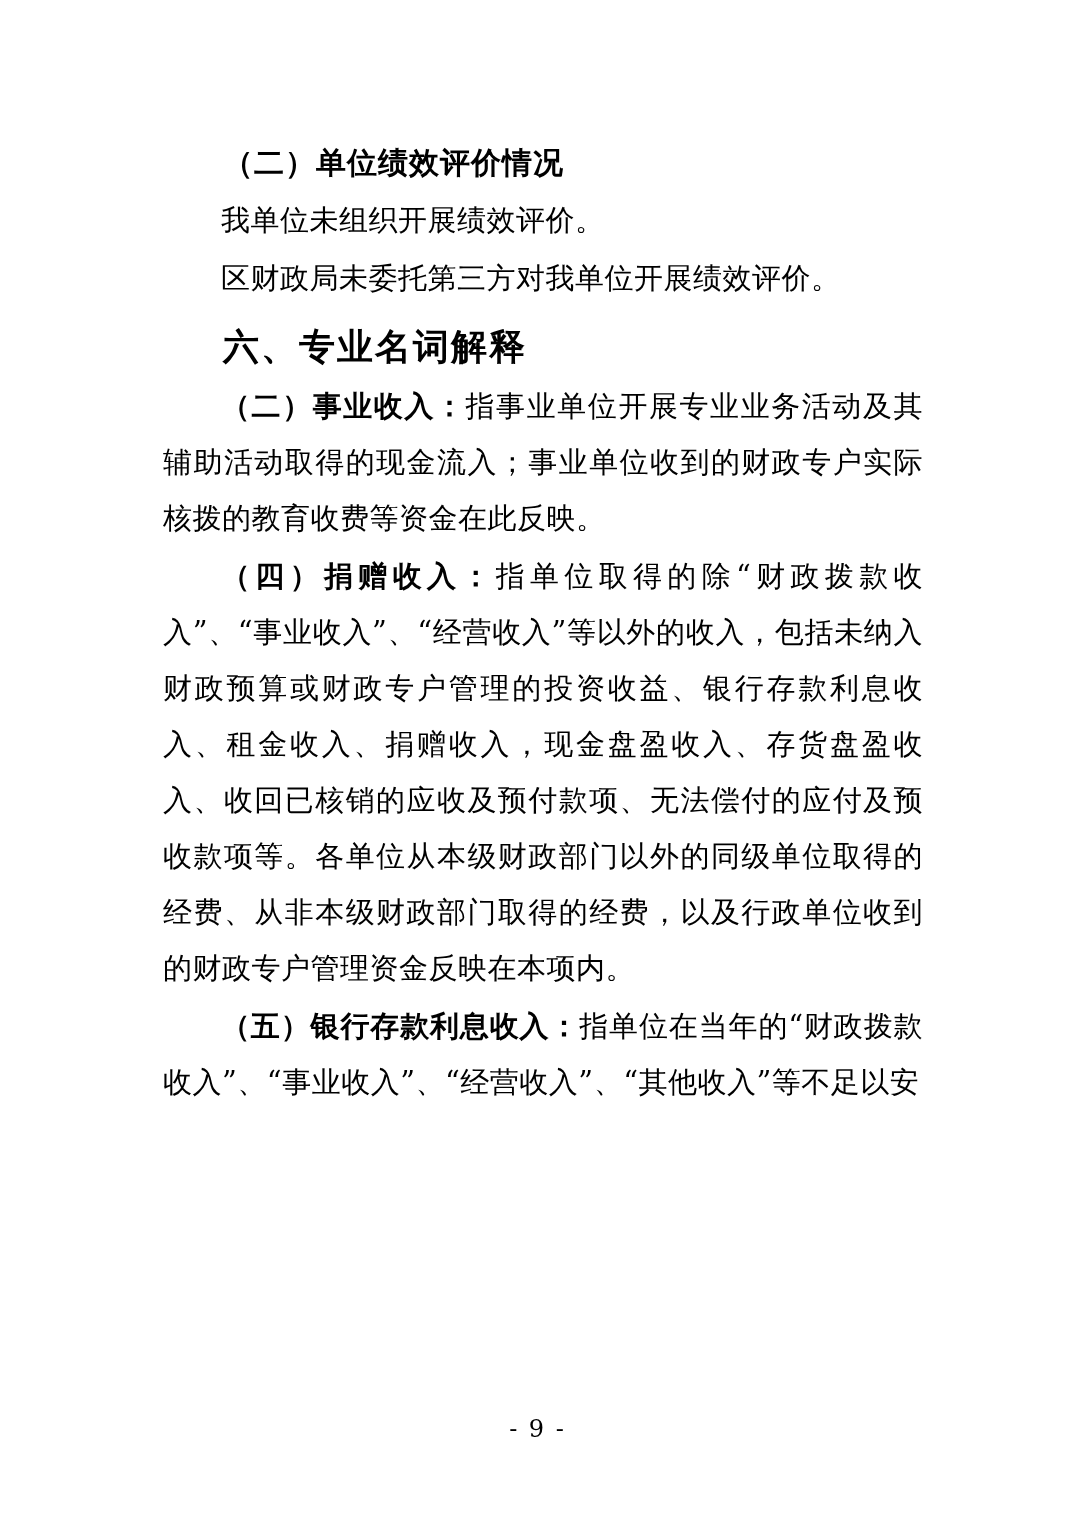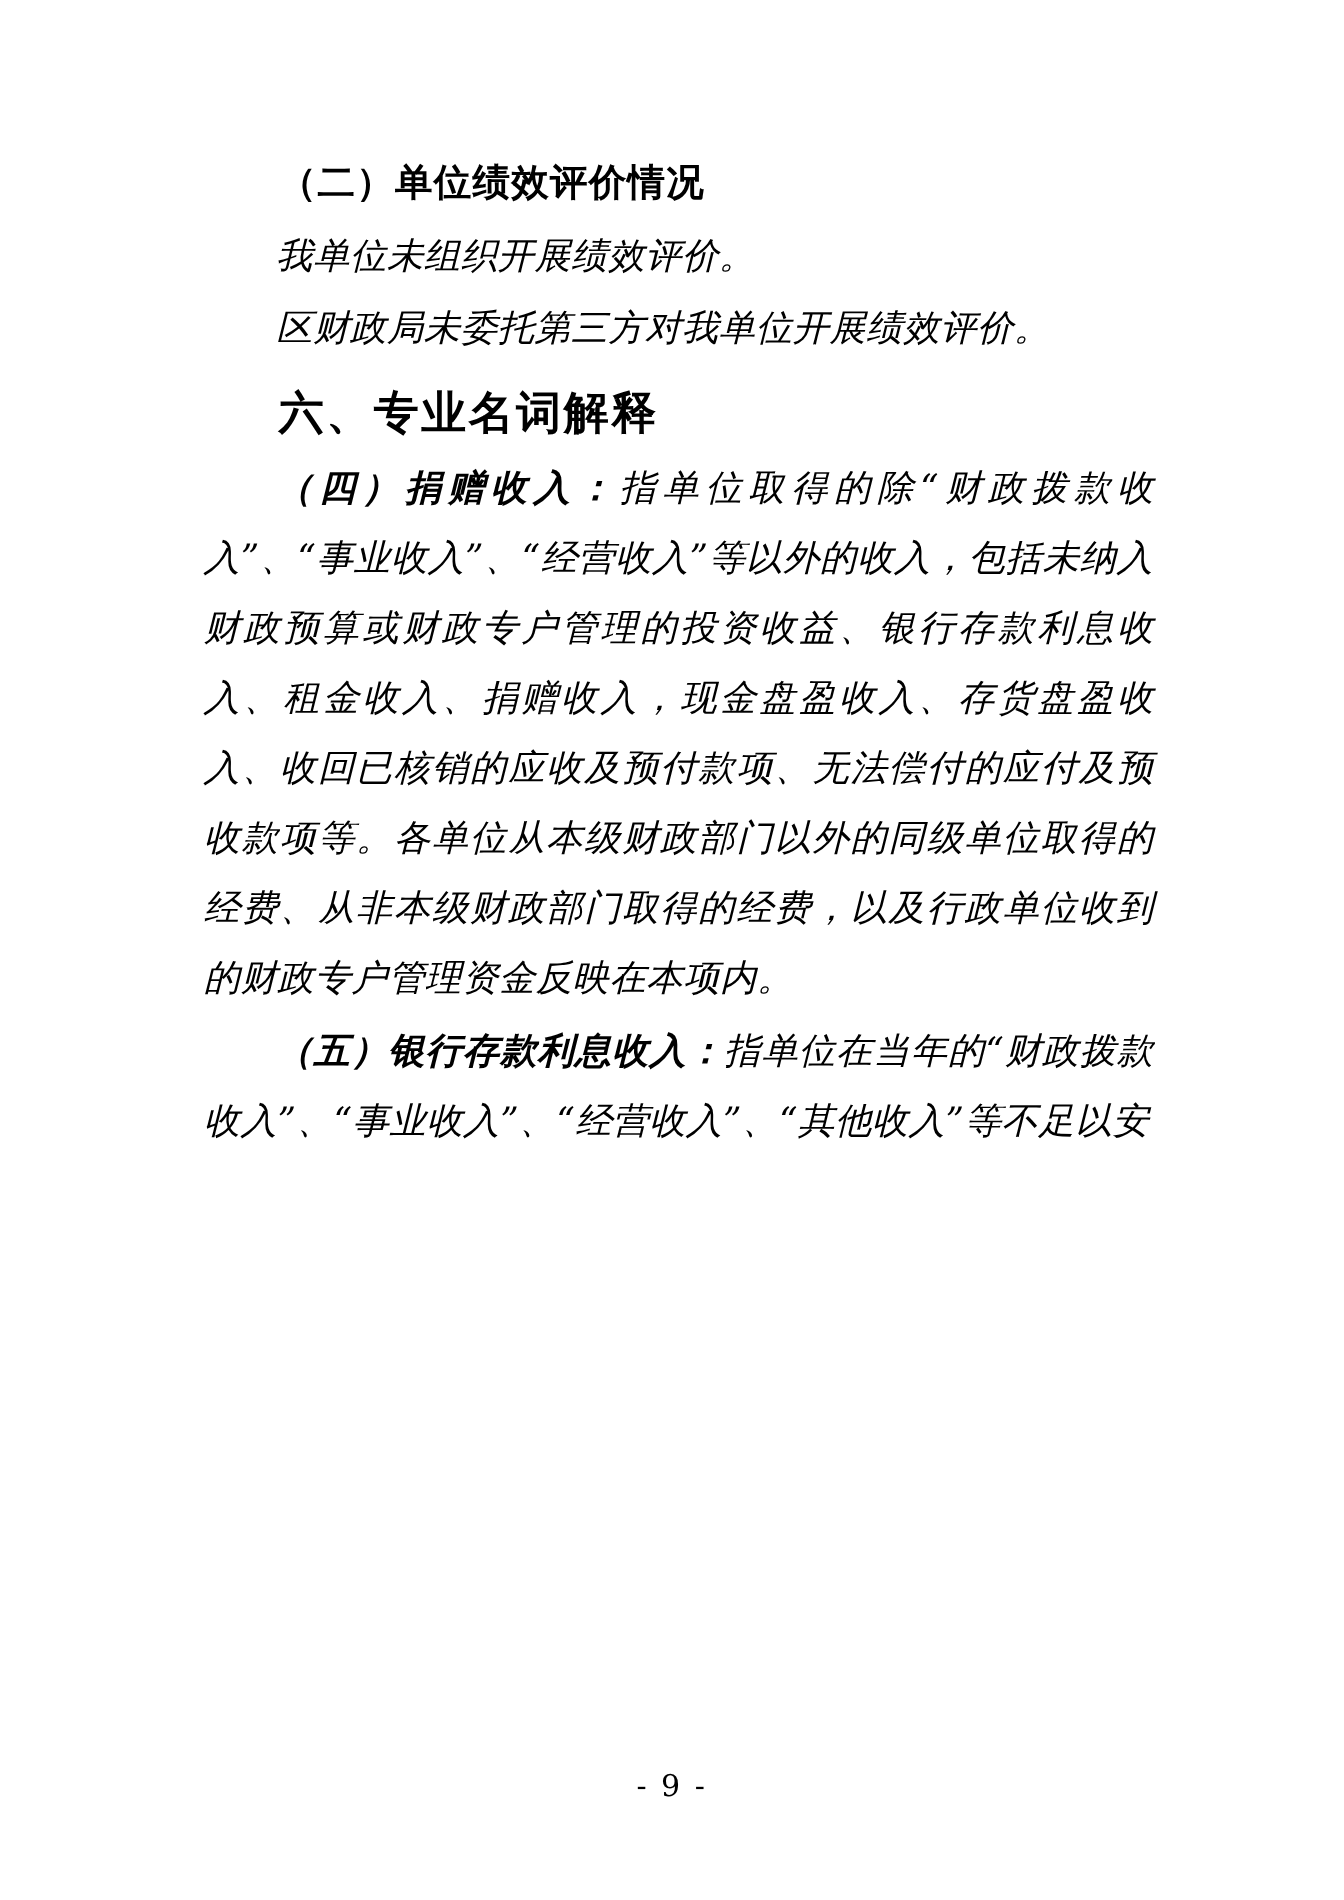--- a/index.html
+++ b/index.html
@@ -13,21 +13,21 @@
     position: relative;
     background: #ffffff;
     box-sizing: border-box;
     font-family: "DejaVu Serif", "Liberation Serif", serif;
     color: #000000;
     overflow: hidden;
   }
   .content {
     position: absolute;
     left: 163px;
-    top: 120px;
+    top: 136px;
     width: 760px;
   }
   .h-sub {
     font-family: "DejaVu Serif", "Liberation Serif", serif;
     font-weight: bold;
     font-size: 30px;
     line-height: 54px;
     letter-spacing: 1px;
     margin: 0 0 2px 0;
     text-indent: 60px;
@@ -44,21 +44,20 @@
     white-space: nowrap;
   }
   .para {
     font-size: 29px;
     line-height: 56px;
     text-align: justify;
     text-justify: inter-ideograph;
     margin: 0 0 2px 0;
     text-indent: 58px;
     letter-spacing: 0.5px;
-    font-style: italic;
   }
   .para .lead {
     font-weight: bold;
   }
   .page-num {
     position: absolute;
     left: 0;
     right: 0;
     top: 1415px;
     text-align: center;
@@ -76,20 +75,23 @@
     <div class="h-sub">（二）单位绩效评价情况</div>
 
     <div class="para">我单位未组织开展绩效评价。</div>
 
 
     <div class="para">区财政局未委托第三方对我单位开展绩效评价。</div>
 
     <div class="h-main">六、专业名词解释</div>
 
 
+    <div class="para">
+      <span class="lead">（二）事业收入：</span><span>指事业单位开展专业业务活动及其辅助活动取得的现金流入；事业单位收到的财政专户实际核拨的教育收费等资金在此反映。</span>
+    </div>
 
 
     <div class="para">
       <span class="lead">（四）捐赠收入：</span><span>指单位取得的除“财政拨款收入”、“事业收入”、“经营收入”等以外的收入，包括未纳入财政预算或财政专户管理的投资收益、银行存款利息收入、租金收入、捐赠收入，现金盘盈收入、存货盘盈收入、收回已核销的应收及预付款项、无法偿付的应付及预收款项等。各单位从本级财政部门以外的同级单位取得的经费、从非本级财政部门取得的经费，以及行政单位收到的财政专户管理资金反映在本项内。</span>
     </div>
 
     <div class="para">
       <span class="lead">（五）银行存款利息收入：</span><span>指单位在当年的“财政拨款收入”、“事业收入”、“经营收入”、“其他收入”等不足以安</span>
     </div>
 

